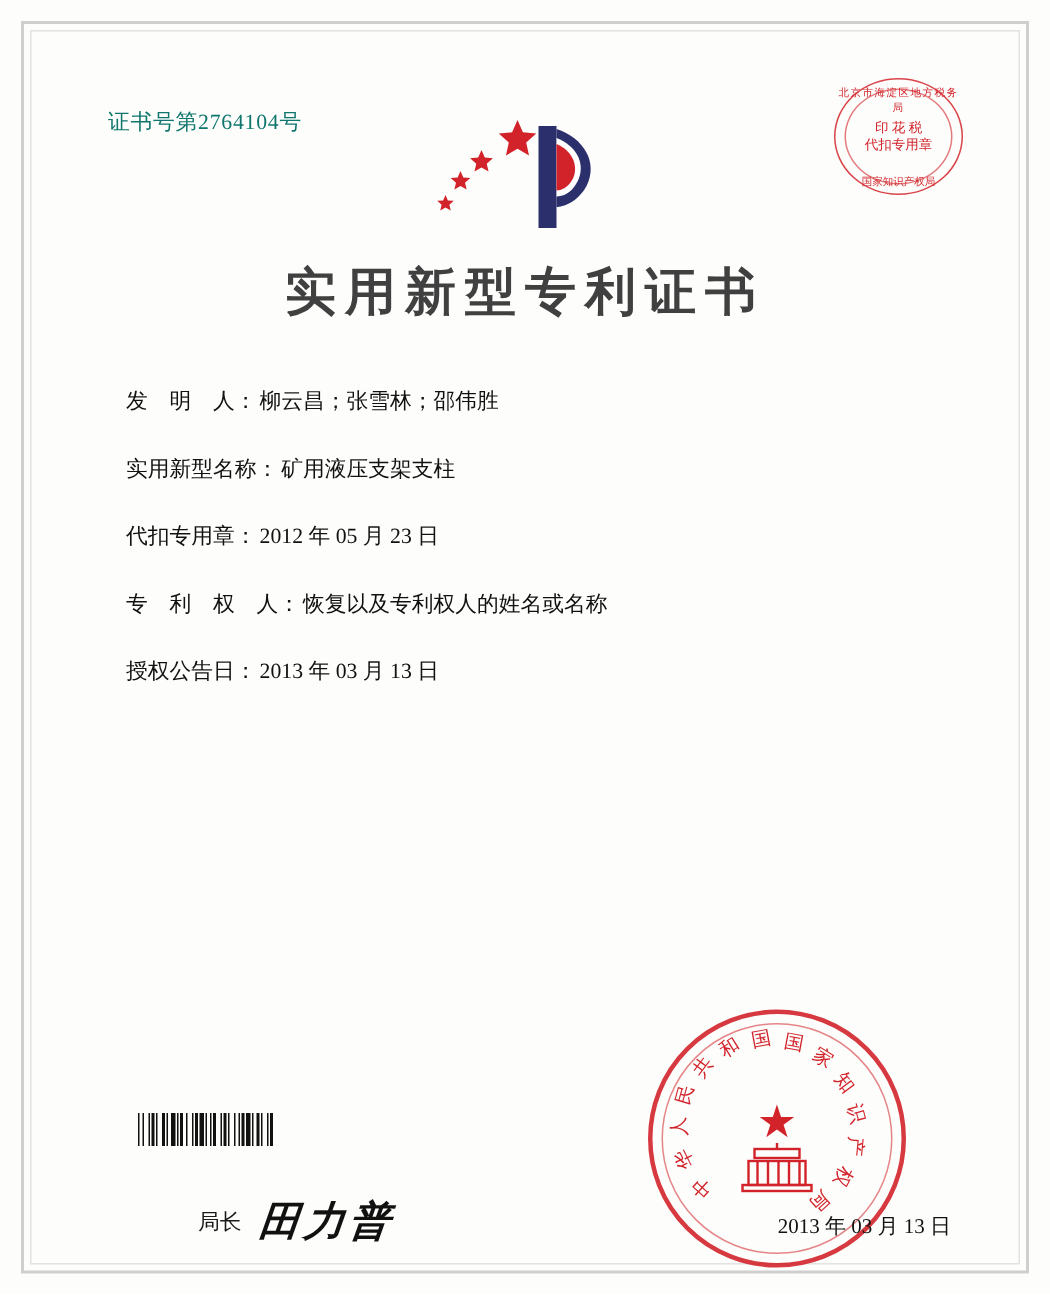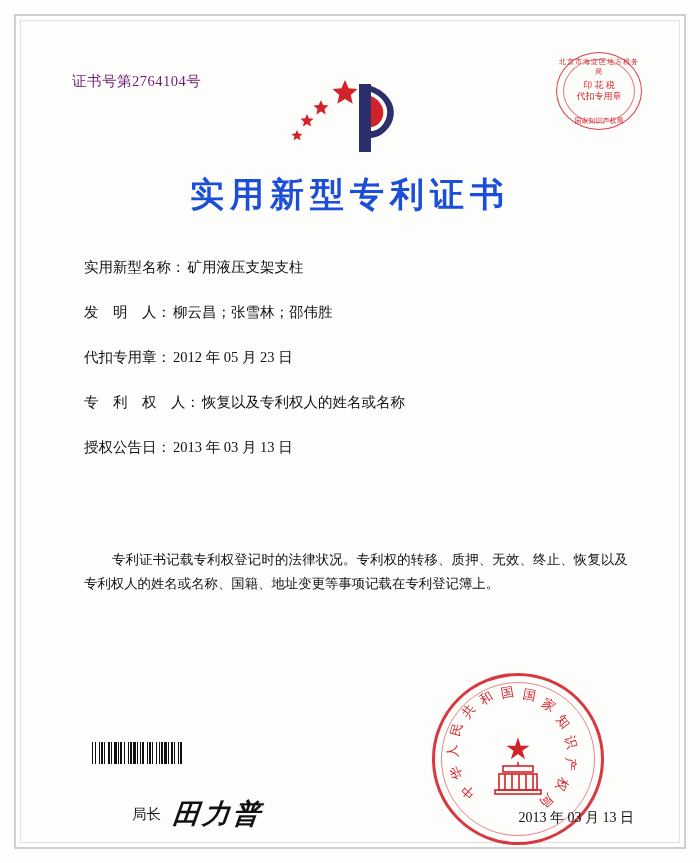--- a/index.html
+++ b/index.html
@@ -36,21 +36,21 @@
     bottom: 20px;
     border: 1px solid #e2e2e2;
   }
 
   .cert-no {
     position: absolute;
     left: 72px;
     top: 72px;
     font-size: 14.5px;
     letter-spacing: 0.5px;
-    color: #701a75;
+    color: #0f766e;
     white-space: nowrap;
     font-family: Liberation Serif, serif;
   }
 
   
   .stamp-top {
     position: absolute;
     right: 58px;
     top: 52px;
     width: 86px;
@@ -113,21 +113,21 @@
   }
 
   .doc-title {
     position: absolute;
     left: 0; right: 0;
     top: 172px;
     text-align: center;
     font-size: 34px;
     font-weight: bold;
     letter-spacing: 6px;
-    color: #1d4ed8;
+    color: #404040;
     font-family: "Liberation Serif", "DejaVu Serif", serif;
   }
 
   .fields {
     position: absolute;
     left: 84px;
     top: 258px;
     right: 70px;
   }
   .field-row {
@@ -288,43 +288,42 @@
       <path d="M86 8 C104 14, 114 30, 106 46 C100 57, 90 60, 86 60 Z" fill="#2b2f6b"></path>
       <path d="M86 14 C99 19, 106 31, 100 43 C96 51, 90 53, 86 53 Z" fill="#ffffff"></path>
       <path d="M86 18 C96 22, 101 32, 97 41 C94 47, 89 49, 86 49 Z" fill="#d2232a"></path>
     </svg>
   </div>
 
   <div class="doc-title">实用新型专利证书</div>
 
   <div class="fields">
     <div class="field-row">
+      <span class="field-label">发　明　人：</span>
+      <span class="field-value">柳云昌；张雪林；邵伟胜</span>
+    </div>
+    <div class="field-row">
       <span class="field-label">实用新型名称：</span>
       <span class="field-value">矿用液压支架支柱</span>
-    </div>
-    <div class="field-row">
-      <span class="field-label">发　明　人：</span>
-      <span class="field-value">柳云昌；张雪林；邵伟胜</span>
     </div>
     <div class="field-row">
       <span class="field-label">代扣专用章：</span>
       <span class="field-value">2012 年 05 月 23 日</span>
     </div>
     <div class="field-row">
       <span class="field-label">专　利　权　人：</span>
       <span class="field-value">恢复以及专利权人的姓名或名称</span>
     </div>
     <div class="field-row">
       <span class="field-label">授权公告日：</span>
       <span class="field-value">2013 年 03 月 13 日</span>
     </div>
   </div>
 
   <div class="body-text">
-    <p>专利证书记载专利权登记时的法律状况。专利权的转移、质押、无效、终止、恢复以及专利权人的姓名或名称、国籍、地址变更等事项记载在专利登记簿上。</p>
   </div>
 
   <div class="barcode">
       <i style="width: 1px; background: rgb(17, 17, 17);"></i>
       <i style="width: 2px; background: transparent;"></i>
       <i style="width: 1px; background: rgb(17, 17, 17);"></i>
       <i style="width: 3px; background: transparent;"></i>
       <i style="width: 1px; background: rgb(17, 17, 17);"></i>
       <i style="width: 1px; background: transparent;"></i>
       <i style="width: 2px; background: rgb(17, 17, 17);"></i>

